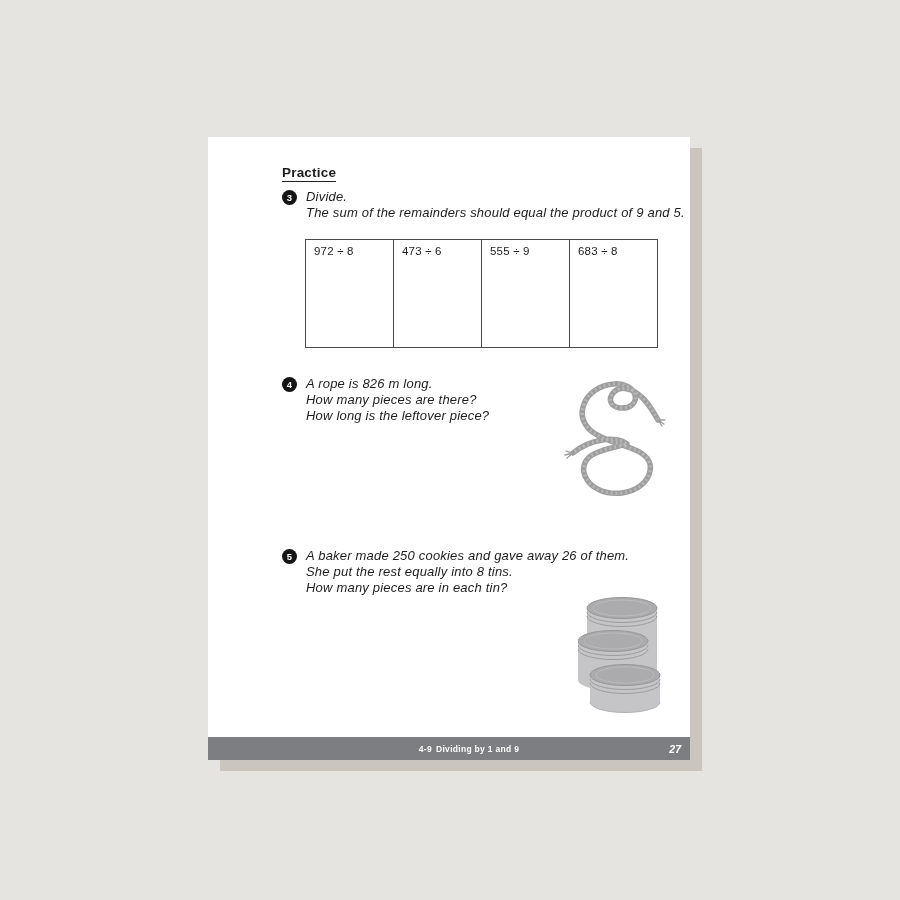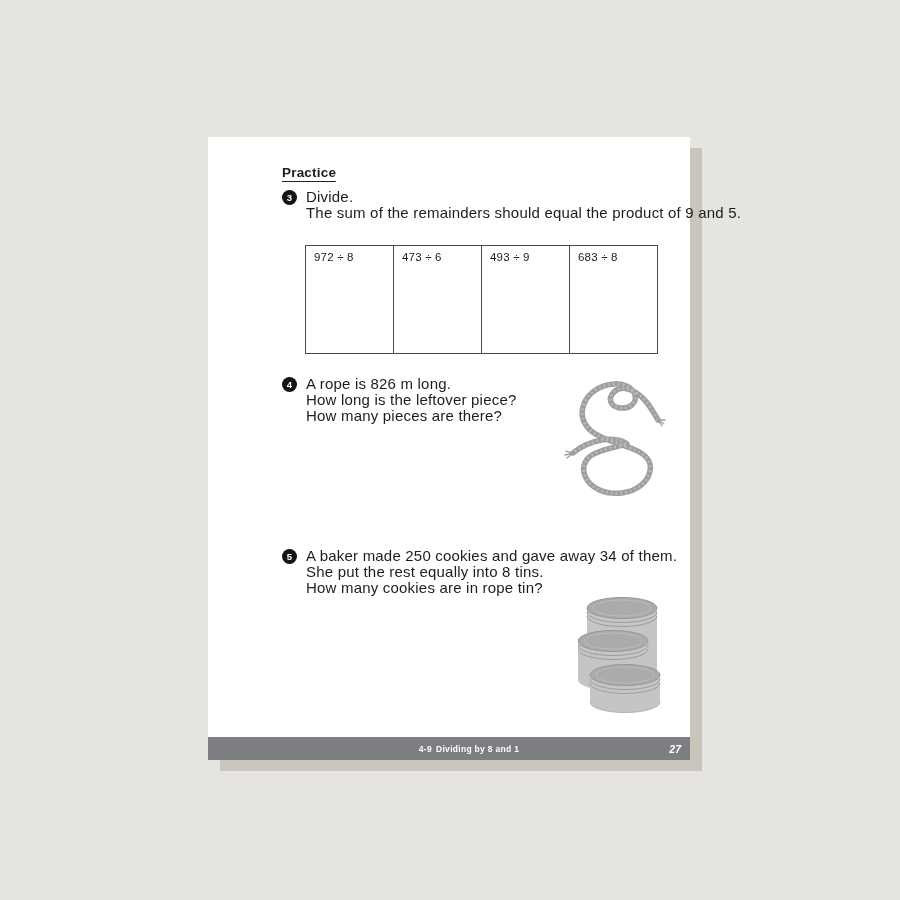--- a/index.html
+++ b/index.html
@@ -45,26 +45,27 @@
   .p3{top:52px;} .p4{top:239px;} .p5{top:411px;}
   .badge{
     flex:none;
     width:15px; height:15px; border-radius:50%;
     background:var(--badge-bg); color:#fff;
     font-size:9.5px; font-weight:bold;
     display:flex; align-items:center; justify-content:center;
     margin-top:1px;
   }
   .line{
-    font-size:15px; line-height:16px; letter-spacing:0.2px;
+    font-size:13px; line-height:16px; letter-spacing:0.2px;
     white-space:nowrap;
+    font-style:italic;
   }
 
   .division-table{
-    position:absolute; left:97px; top:108px;
+    position:absolute; left:97px; top:102px;
     width:353px; height:109px;
     border-collapse:collapse; table-layout:fixed;
   }
   .division-table td{
     border:1px solid var(--table-border);
     vertical-align:top;
     padding:5px 8px;
     font-size:11.5px; letter-spacing:0.2px;
   }
 
@@ -105,32 +106,32 @@
         <div class="line">Divide.</div>
         <div class="line">The sum of the remainders should equal the product of 9 and 5.</div>
       </div>
     </section>
 
     <table class="division-table">
       <tbody>
         <tr>
           <td>972 ÷ 8</td>
           <td>473 ÷ 6</td>
-          <td>493 ÷ 9</td>
+          <td>555 ÷ 9</td>
           <td>683 ÷ 8</td>
         </tr>
       </tbody>
     </table>
 
     <section class="problem p4">
       <span class="badge">4</span>
       <div class="lines">
         <div class="line">A rope is 826 m long.</div>
+        <div class="line">How many pieces are there?</div>
         <div class="line">How long is the leftover piece?</div>
-        <div class="line">How many pieces are there?</div>
       </div>
     </section>
 
     <svg class="rope-illustration" width="115" height="125" viewBox="0 0 115 125">
       <path d="M98,45 C92,35 87,25 78,19 C70,13 60,11 54,17 C47,24 51,32 60,33
                C70,34 77,28 75,20 C73,13 64,8 54,9 C40,10 28,18 24,29
                C20,39 23,48 30,55 C40,64 58,68 73,74 C86,79 92,87 90,96
                C88,107 77,116 62,118 C45,120 30,113 25,101 C21,91 26,82 36,78
                C47,73 58,72 67,69 C62,65 52,63 42,65 C30,67 19,73 13,78" fill="none" stroke="#9e9e9e" stroke-width="5.5" stroke-linecap="round" stroke-linejoin="round"></path>
       <path d="M98,45 C92,35 87,25 78,19 C70,13 60,11 54,17 C47,24 51,32 60,33
@@ -140,23 +141,23 @@
                C47,73 58,72 67,69 C62,65 52,63 42,65 C30,67 19,73 13,78" fill="none" stroke="#b9b9b9" stroke-width="3" stroke-dasharray="1.8 3" stroke-linecap="butt"></path>
       <g stroke="#9e9e9e" stroke-width="1.3" stroke-linecap="round" fill="none">
         <path d="M98,45 L104,49 M98,45 L105,45 M98,45 L102,51"></path>
         <path d="M13,78 L6,76 M13,78 L5,80 M13,78 L7,83"></path>
       </g>
     </svg>
 
     <section class="problem p5">
       <span class="badge">5</span>
       <div class="lines">
-        <div class="line">A baker made 250 cookies and gave away 34 of them.</div>
+        <div class="line">A baker made 250 cookies and gave away 26 of them.</div>
         <div class="line">She put the rest equally into 8 tins.</div>
-        <div class="line">How many cookies are in rope tin?</div>
+        <div class="line">How many pieces are in each tin?</div>
       </div>
     </section>
 
     <svg class="tins-illustration" width="100" height="125" viewBox="0 0 100 125">
 
       <g>
         <path d="M9,16 L9,78 A35,10.5 0 0 0 79,78 L79,16 Z" fill="#c5c5c7"></path>
         <path d="M9,20 A35,10.5 0 0 0 79,20" fill="none" stroke="#9c9c9e" stroke-width="1"></path>
         <path d="M9,24 A35,10.5 0 0 0 79,24" fill="none" stroke="#9c9c9e" stroke-width="1"></path>
         <ellipse cx="44" cy="16" rx="35" ry="10.5" fill="#ababad" stroke="#97979a" stroke-width="1"></ellipse>
@@ -178,17 +179,17 @@
         <path d="M12,91 A35,10.5 0 0 0 82,91" fill="none" stroke="#9c9c9e" stroke-width="1"></path>
         <ellipse cx="47" cy="83" rx="35" ry="10.5" fill="#ababad" stroke="#97979a" stroke-width="1"></ellipse>
         <ellipse cx="47" cy="83" rx="29" ry="8" fill="none" stroke="#bcbcbe" stroke-width="1"></ellipse>
       </g>
     </svg>
 
   </div>
 
   <footer class="footer">
     <div class="footer-title">
-      <span>4-9</span><span class="sep"></span><span>Dividing by 8 and 1</span>
+      <span>4-9</span><span class="sep"></span><span>Dividing by 1 and 9</span>
     </div>
     <div class="page-number">27</div>
   </footer>
 </div>
 
 </body></html>

